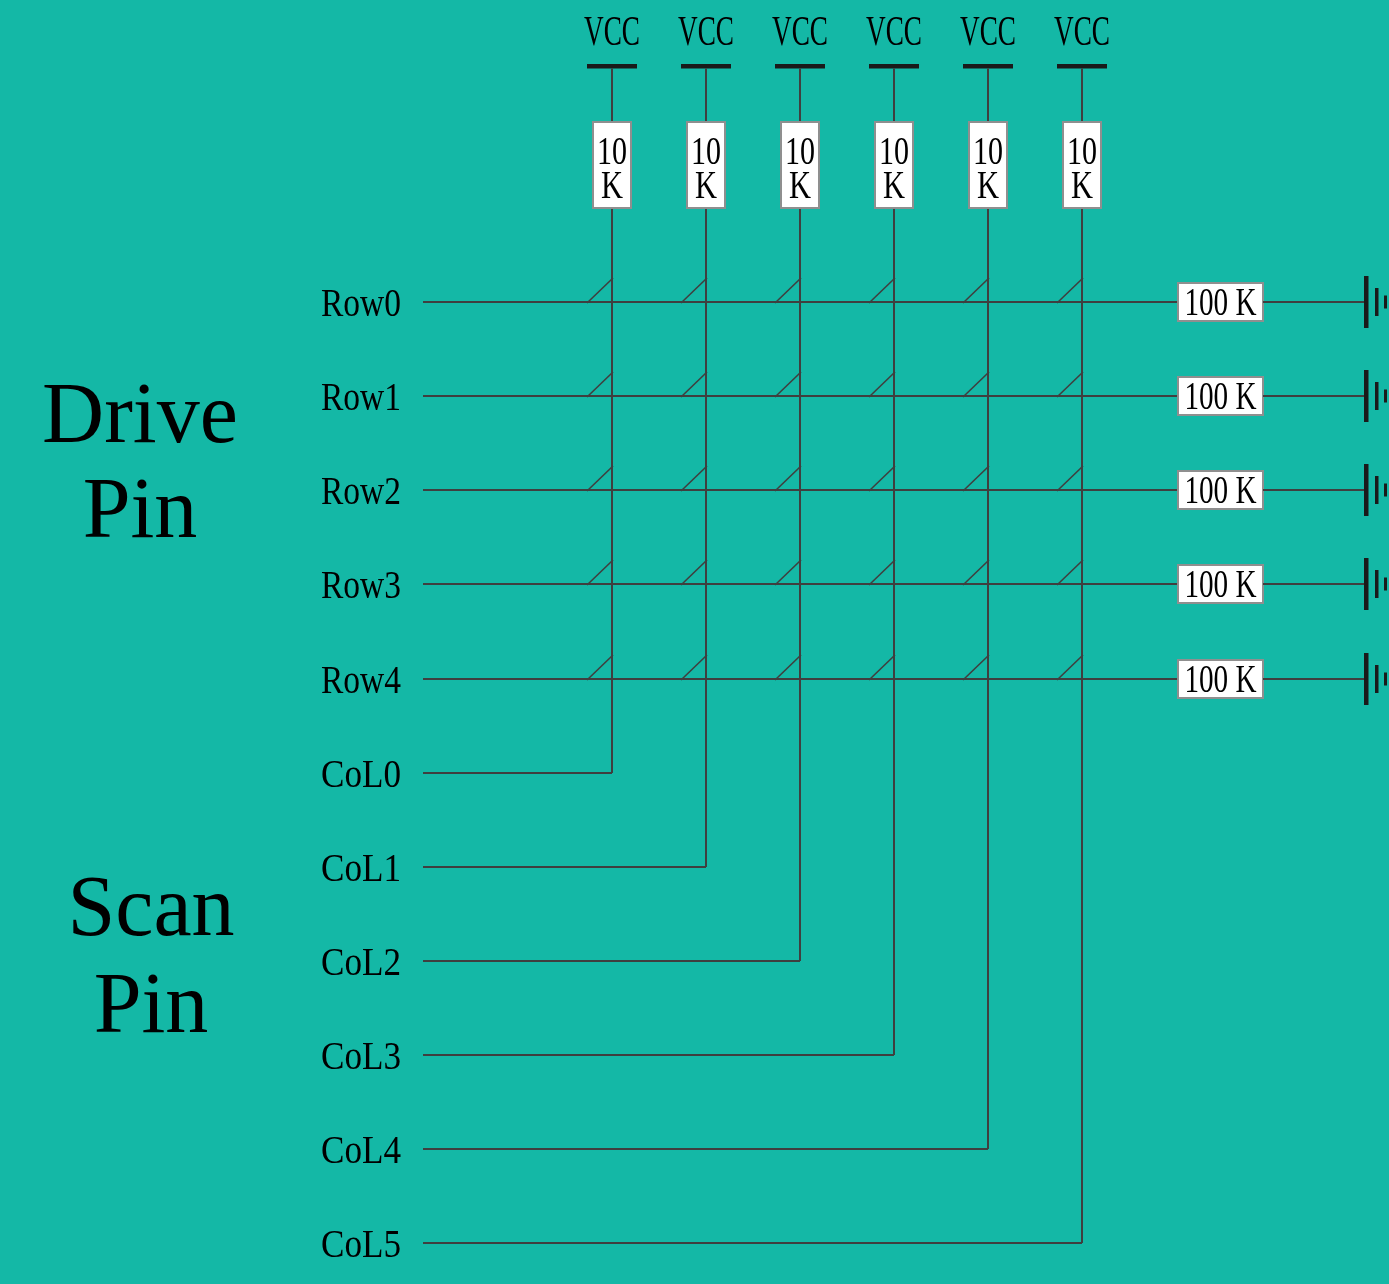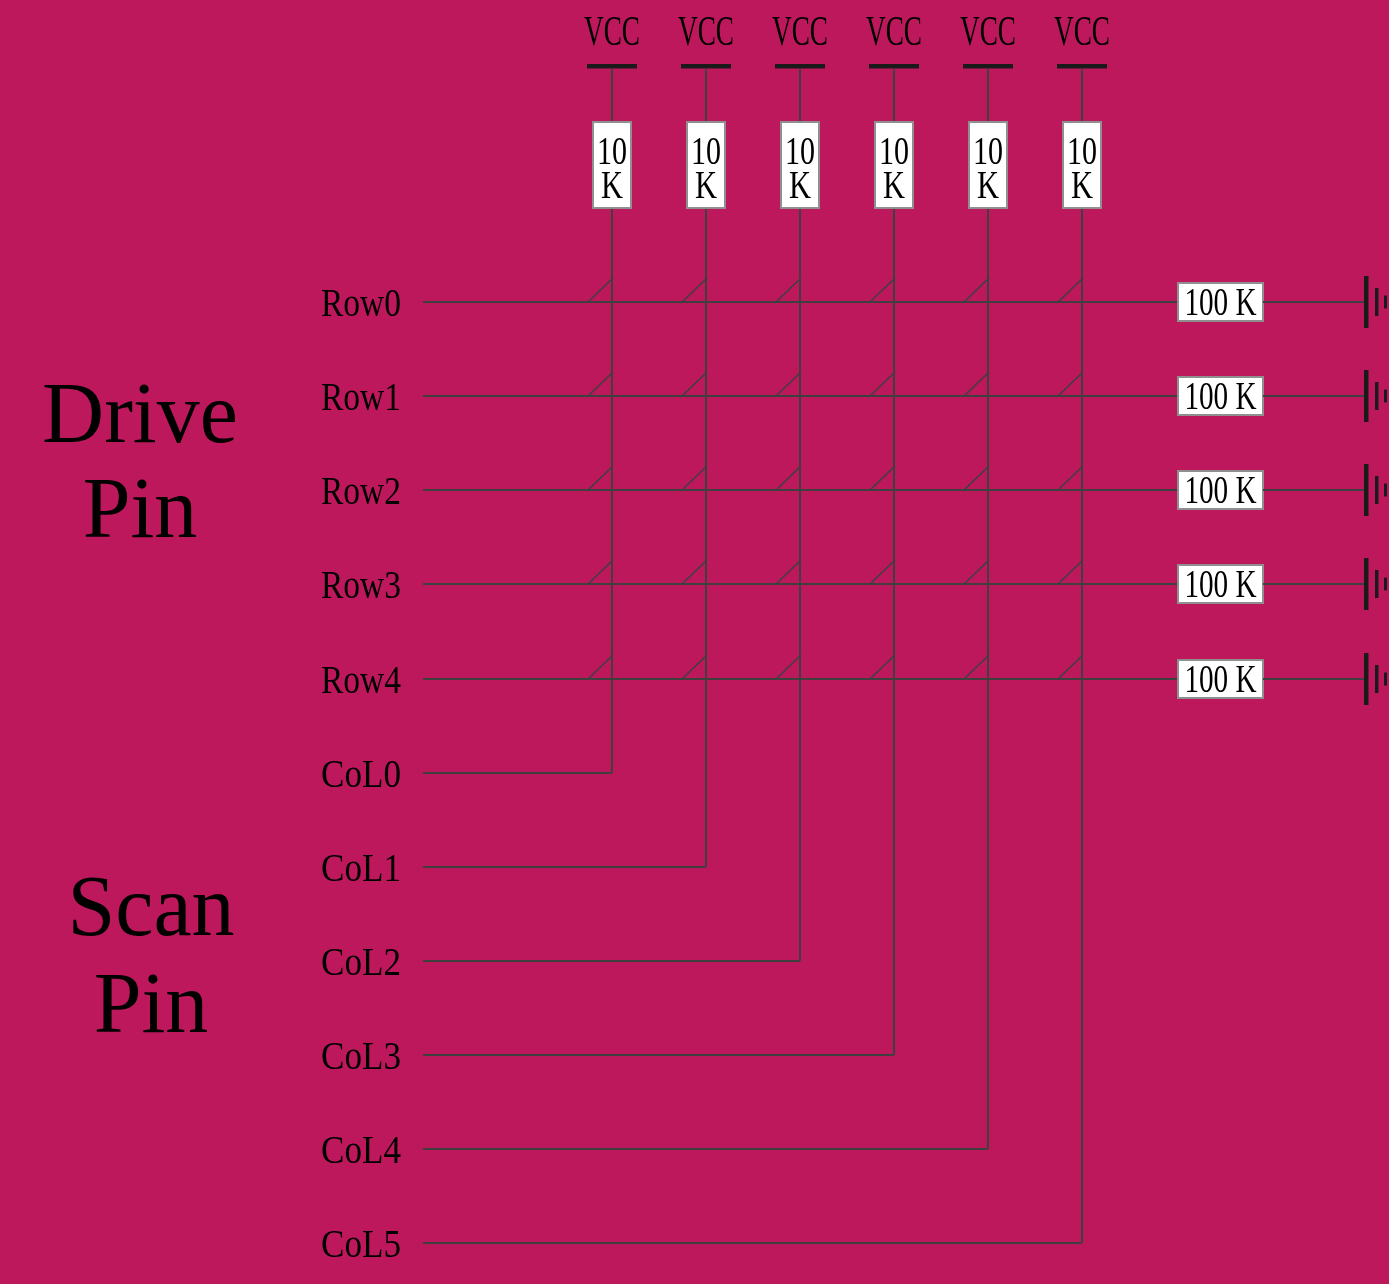--- a/index.html
+++ b/index.html
@@ -1,19 +1,19 @@
 <!DOCTYPE html>
 <html><head>
 <meta charset="utf-8">
 <style>
   html,body{margin:0;padding:0;background:#ffffff;}
   .page{
     position:relative;
     width:1389px;height:1284px;
-    background:#be185d;
+    background:#14b8a6;
     overflow:hidden;
     font-family:"Liberation Serif", serif;
   }
   figure{margin:0;}
   svg{display:block;}
   svg text{
     font-family:"Liberation Serif", serif;
     fill:#000000;
   }
 </style>

